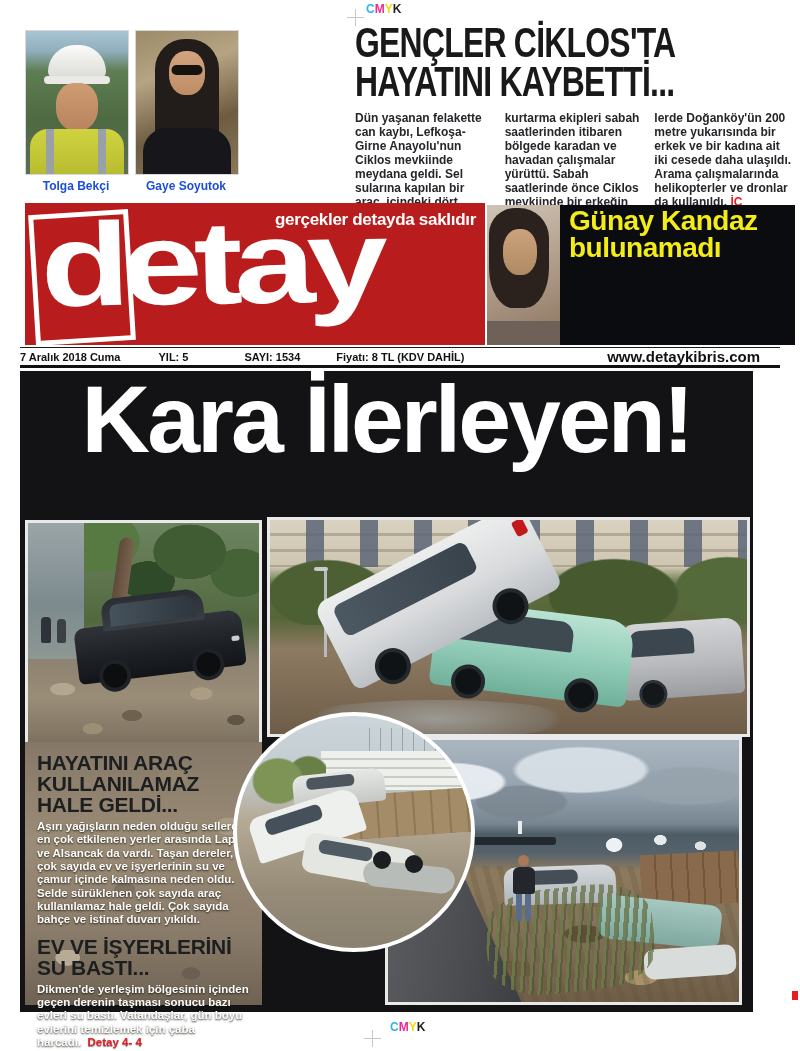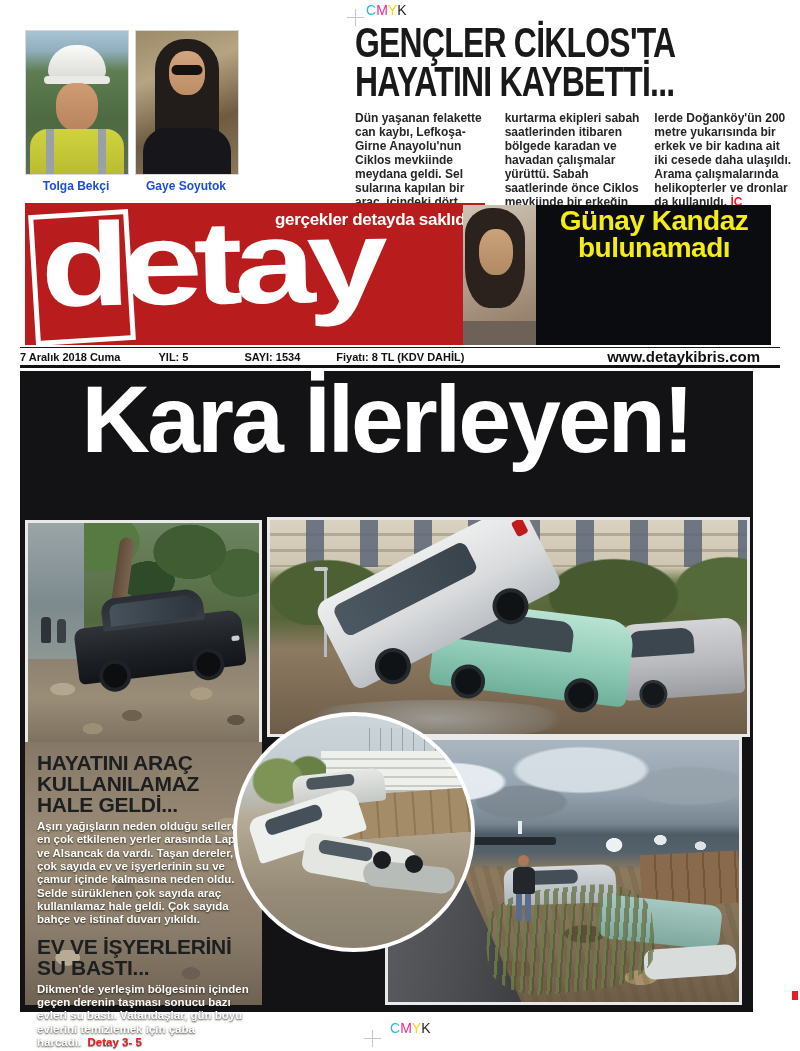--- a/index.html
+++ b/index.html
@@ -1,20 +1,20 @@
 <!DOCTYPE html>
 <html><head>
 <meta charset="utf-8">
 <style>
   html,body{margin:0;padding:0;background:#fff;}
   #page{position:relative;width:800px;height:1051px;background:#fff;overflow:hidden;
         font-family:"Liberation Sans",sans-serif;color:#1a1a1c;}
 
   
-  .cmyk{position:absolute;font-size:14px;font-weight:normal;letter-spacing:0;}
+  .cmyk{position:absolute;font-size:12px;font-weight:bold;letter-spacing:0;}
   .cmyk .c{color:#2bb6e9}.cmyk .m{color:#ec2a90}.cmyk .y{color:#f2d80e}.cmyk .k{color:#231f20}
   .cmyk.top{left:366px;top:2px;}
   .cmyk.bottom{left:390px;top:1020px;}
   .cross{position:absolute;width:17px;height:17px;
     background:linear-gradient(#c6c6c6,#c6c6c6) center/100% 1px no-repeat,
                linear-gradient(#c6c6c6,#c6c6c6) center/1px 100% no-repeat;}
   .cross.top{left:347px;top:9px;}
   .cross.bottom{left:364px;top:1030px;}
   .red-snip{position:absolute;left:792px;top:991px;width:6px;height:9px;background:#e81c24;}
 
@@ -53,21 +53,21 @@
   .top-cols p{margin:0;flex:1 1 0;font-size:12px;font-weight:bold;line-height:1.17;color:#26262a;}
   .top-cols .redtag{color:#e81c24;}
 
   
   .logo-box{position:absolute;left:25px;top:203px;width:460px;height:142px;background:#b91c1c;overflow:hidden;}
   .slogan{position:absolute;right:9px;top:7px;color:#fff;font-size:17px;font-weight:bold;letter-spacing:-0.3px;}
   .dbox{position:absolute;left:7px;top:9px;width:90px;height:121px;border:5px solid #fff;transform:rotate(-3.5deg);}
   .logo{position:absolute;left:14px;top:-7px;color:#fff;font-size:118px;font-weight:800;letter-spacing:-7px;line-height:1.18;
     transform:scaleX(1.24) rotate(-1deg);transform-origin:left top;}
 
-  .side-story{position:absolute;left:463px;top:205px;width:308px;height:140px;background:#0b0c10;display:flex;overflow:hidden;text-align:center;}
+  .side-story{position:absolute;left:487px;top:205px;width:308px;height:140px;background:#0b0c10;display:flex;overflow:hidden;}
   .sphoto{position:relative;flex:0 0 73px;background:linear-gradient(160deg,#cfc4b6 0%,#b3a08c 45%,#8a7460 100%);overflow:hidden;}
   .gp-hair{position:absolute;top:3px;left:2px;width:60px;height:100px;background:#2b211d;border-radius:26px 30px 40% 40%;}
   .gp-face{position:absolute;top:24px;left:16px;width:34px;height:46px;background:linear-gradient(180deg,#caa27c,#b08a64);border-radius:45%;}
   .gp-sh{position:absolute;bottom:0;left:0;width:100%;height:24px;background:#6e6258;}
   .scontent{padding:3px 8px 4px 9px;}
   .scontent h2{margin:0;color:#f3ec19;font-size:28px;line-height:.95;font-weight:800;letter-spacing:-0.5px;}
   .scontent p{margin:5px 0 0;color:#fff;font-size:12.5px;font-weight:bold;line-height:1.13;}
 
   
   .dateline{position:absolute;left:20px;top:347px;width:760px;height:17px;
@@ -318,21 +318,21 @@
         <div class="L pb-suv-tail"></div>
         <div class="L pb-suv-w1"></div>
         <div class="L pb-suv-w2"></div>
       </div>
     </div>
 
     <div class="textcol">
       <h3>HAYATINI ARAÇ KULLANILAMAZ HALE GELDİ...</h3>
       <p>Aşırı yağışların neden olduğu sellerden en çok etkilenen yerler arasında Lapta ve Alsancak da vardı. Taşan dereler, çok sayıda ev ve işyerlerinin su ve çamur içinde kalmasına neden oldu. Selde sürüklenen çok sayıda araç kullanılamaz hale geldi. Çok sayıda bahçe ve istinaf duvarı yıkıldı.</p>
       <h3>EV VE İŞYERLERİNİ SU BASTI...</h3>
-      <p><span>Dikmen'de yerleşim bölgesinin içinden geçen derenin taşması sonucu bazı evleri su bastı. Vatandaşlar, gün boyu evlerini temizlemek için çaba harcadı.</span>&nbsp;&nbsp;<span class="redtag">Detay 3- 5</span></p>
+      <p><span>Dikmen'de yerleşim bölgesinin içinden geçen derenin taşması sonucu bazı evleri su bastı. Vatandaşlar, gün boyu evlerini temizlemek için çaba harcadı.</span>&nbsp;&nbsp;<span class="redtag">Detay 4- 4</span></p>
     </div>
 
     <div class="photo pd">
       <div class="L pd-clouds"></div>
       <div class="L pd-break"></div>
       <div class="L pd-lh"></div>
       <div class="L pd-splash"></div>
       <div class="L pd-debris"></div>
       <div class="L pd-wall"></div>
       <div class="L pd-road"></div>

